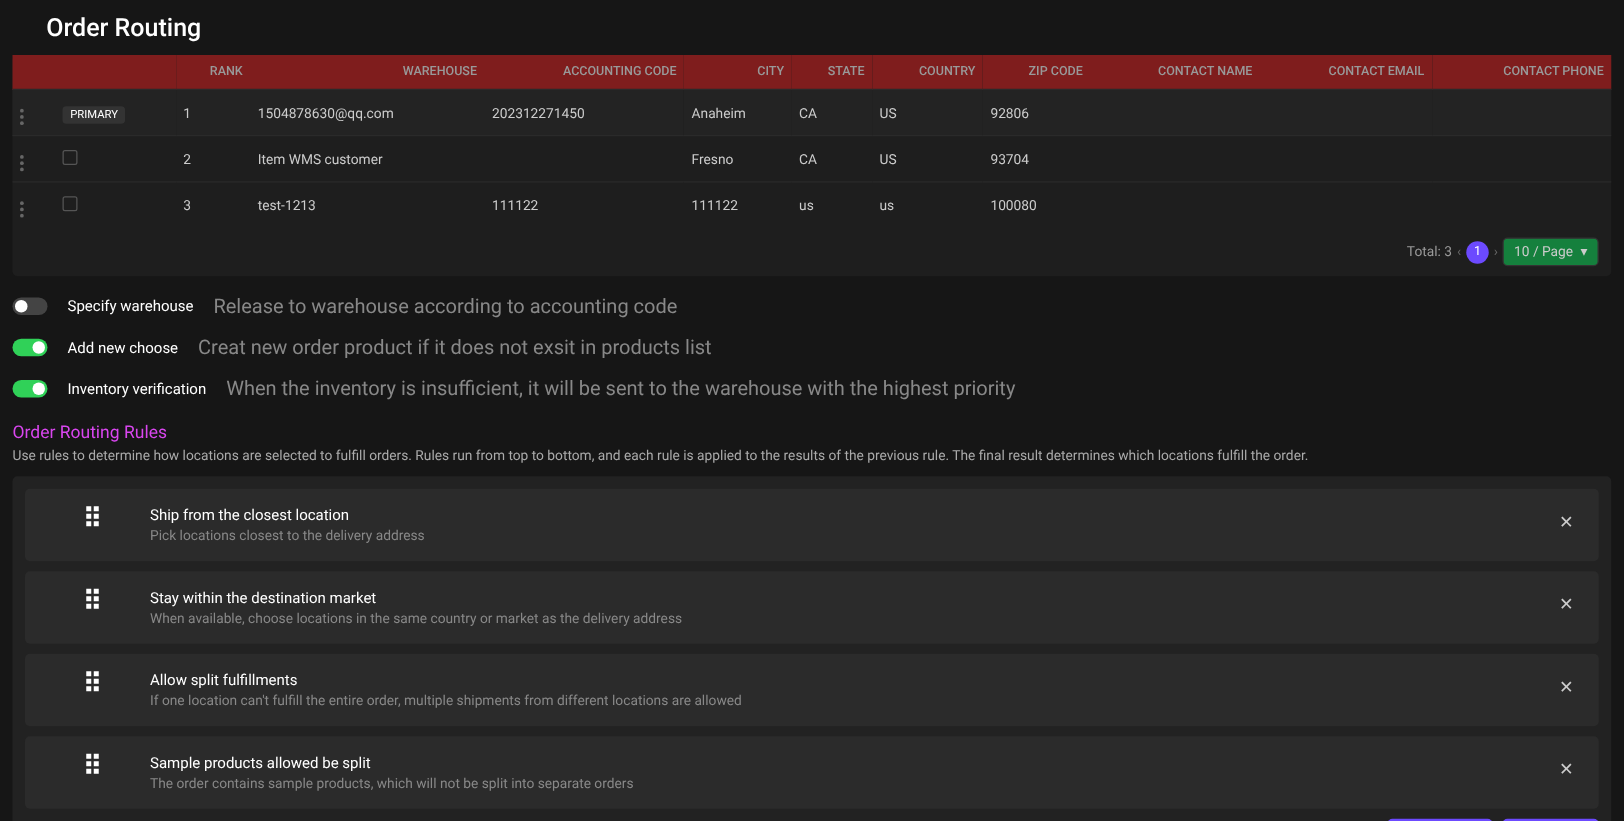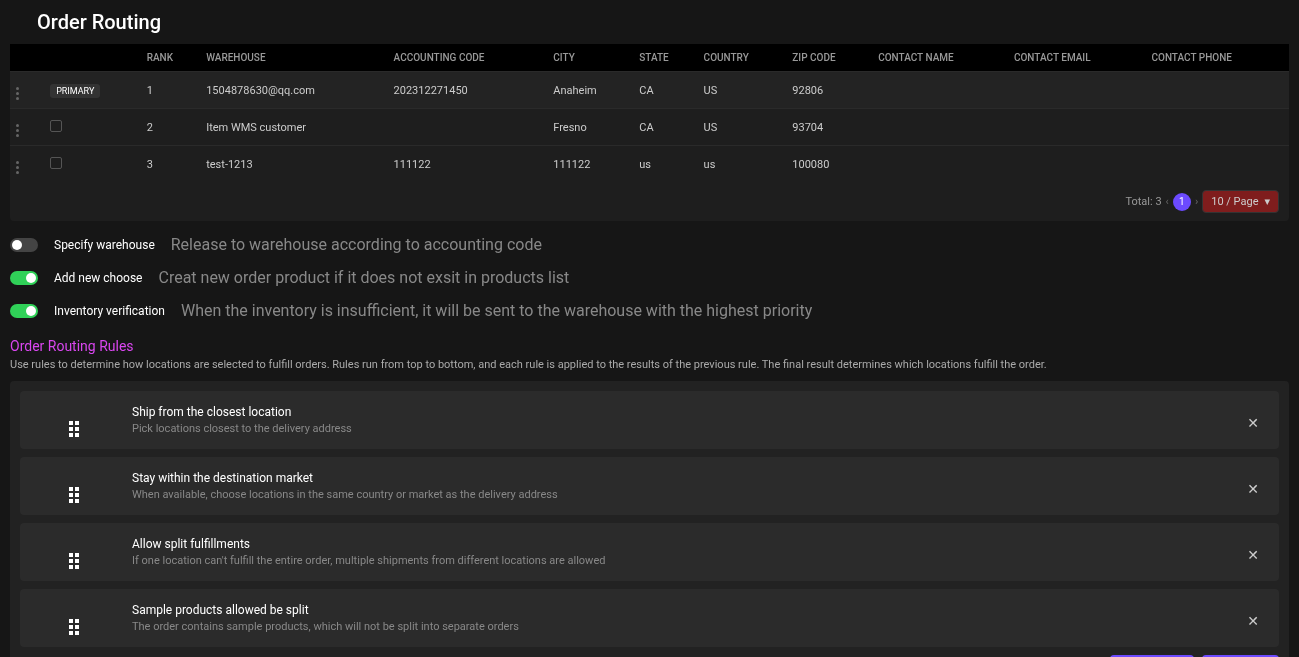--- a/index.html
+++ b/index.html
@@ -21,27 +21,27 @@
   .panel {
     background: #1e1e1e;
     border-radius: 4px;
     padding: 0;
     margin-bottom: 12px;
   }
 
   
   table.wtable { width: 100%; border-collapse: collapse; }
   table.wtable th {
-    background: #000000;
+    background: #7f1d1d;
     color: #999;
     font-weight: 500;
     font-size: 10px;
     text-transform: uppercase;
     padding: 8px 6px;
-    text-align: left;
+    text-align: right;
   }
   table.wtable td {
     padding: 8px 6px;
     border-top: 1px solid #2a2a2a;
     color: #ccc;
     font-size: 11px;
   }
   table.wtable tr.primary-row td { background: #232323; }
   .drag-dots {
     width: 10px; display: inline-flex; flex-direction: column; gap: 2px;
@@ -56,21 +56,21 @@
   .table-footer {
     display:flex; justify-content:flex-end; align-items:center; 
     padding: 8px 10px; color:#999; font-size:11px;
   }
   .page-pill {
     background:#6c4aff; color:#fff; width:18px; height:18px; border-radius:50%;
     display:inline-flex; align-items:center; justify-content:center; font-size:10px;
   }
   .nav-chev { color:#666; cursor:pointer; padding:0 4px; }
   .page-size {
-    background:#7f1d1d; border:1px solid #333; color:#ccc; padding:4px 8px; border-radius:4px;
+    background:#15803d; border:1px solid #333; color:#ccc; padding:4px 8px; border-radius:4px;
     display:flex; align-items:center; gap:6px; font-size:11px;
   }
 
   
   .toggle-row { display:flex; align-items:center; gap:16px; margin: 14px 0 0 0; }
   .toggle {
     width:28px; height:14px; border-radius:7px; position:relative;
   }
   .toggle.off { background:#444; }
   .toggle.on  { background:#30d158; }
@@ -84,21 +84,21 @@
   .toggle-desc  { color:#888; font-size:16px; }
 
   
   .section-title { font-size:14px; color:#d946ef; margin-top:18px; }
   .section-sub   { font-size:11px; color:#aaa; margin-top:4px; margin-bottom:10px; }
 
   
   .rules-panel { background:#222; border-radius:4px; padding:10px; }
   .rule-card {
     background:#2b2b2b; border-radius:4px; margin-bottom:8px;
-    display:flex; align-items:flex-end; padding:14px 16px; gap:16px;
+    display:flex; align-items:flex-start; padding:14px 16px; gap:4px;
   }
   .rule-drag {
     width:14px; height:14px; display:flex; flex-wrap:wrap; gap:2px;
   }
   .rule-drag span { width:4px; height:4px; background:#fff; }
   .rule-drag-wrap { width:80px; display:flex; justify-content:center; }
   .rule-text { flex:1; }
   .rule-title { color:#fff; font-size:12px; }
   .rule-desc  { color:#888; font-size:11px; margin-top:3px; }
   .rule-close { color:#ccc; font-size:14px; cursor:pointer; padding:4px; }

